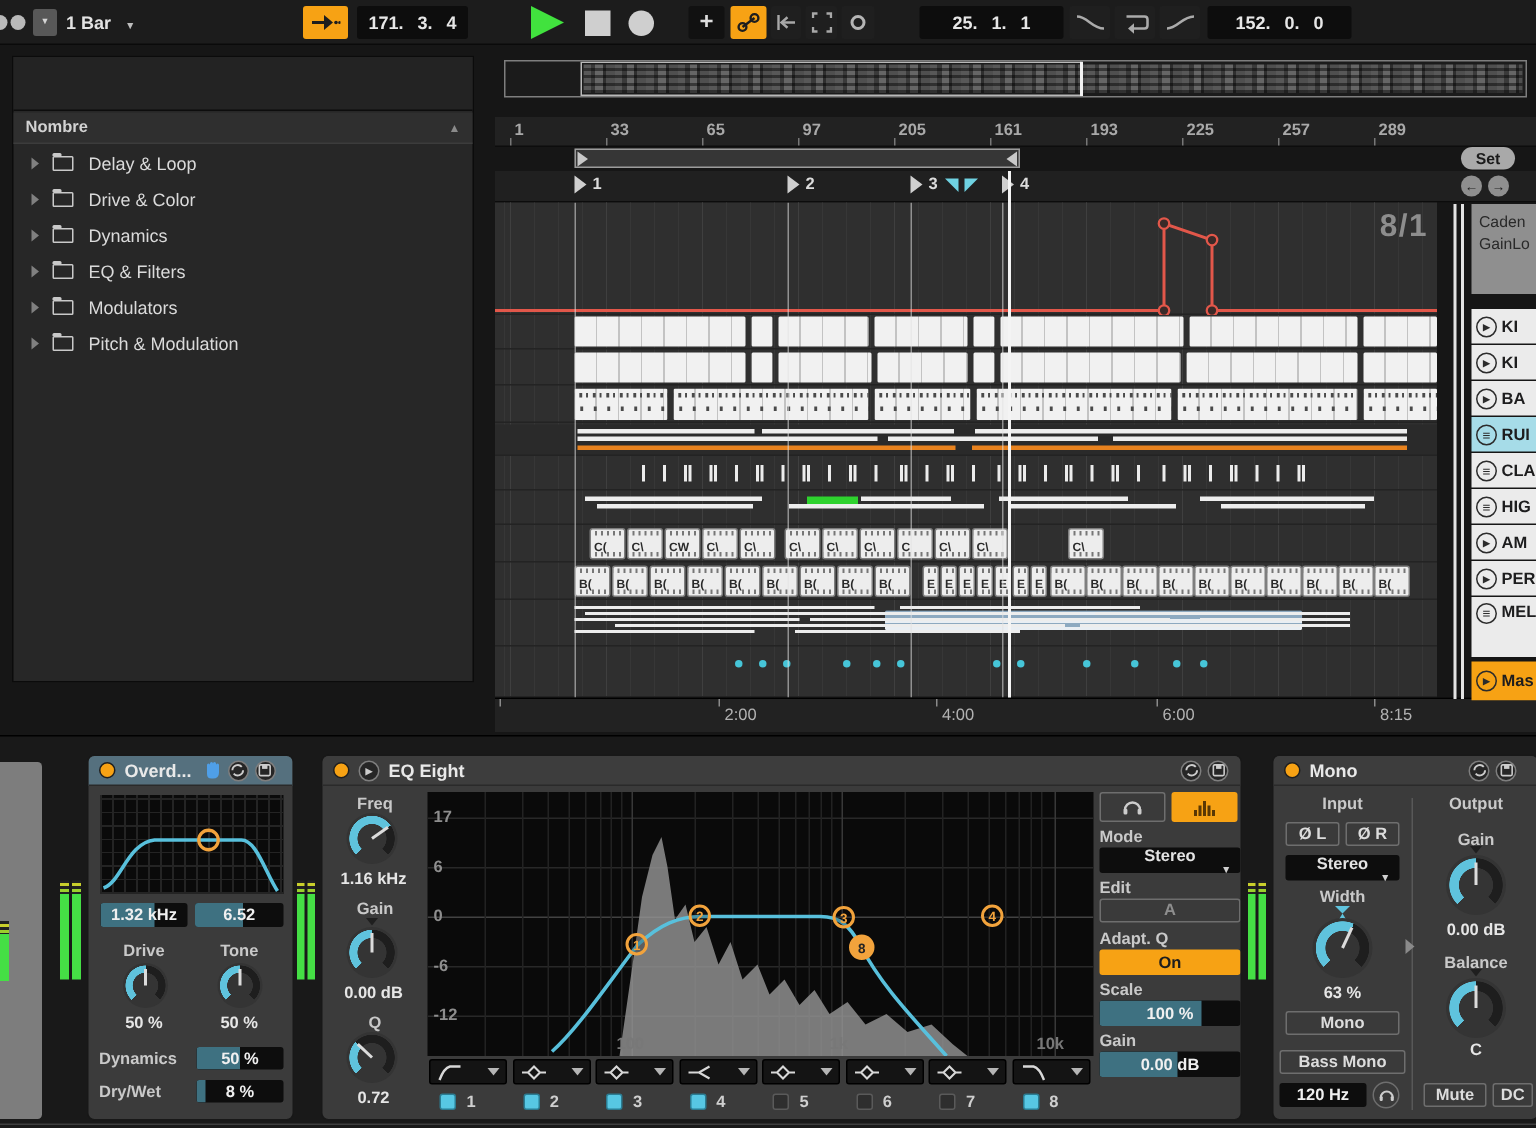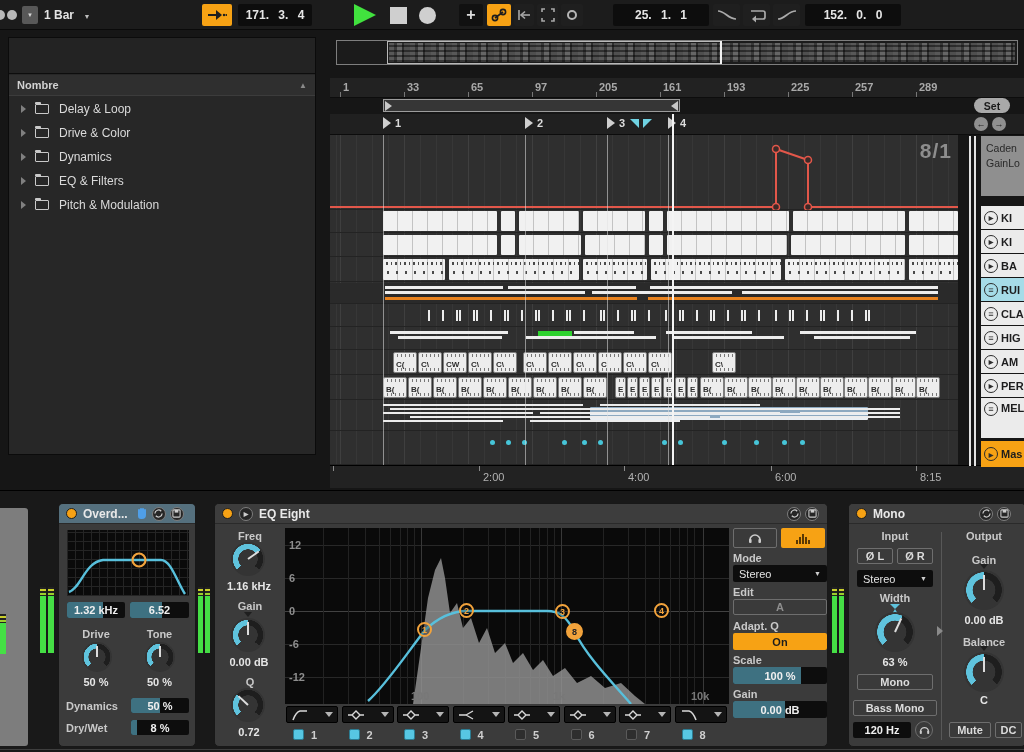--- a/index.html
+++ b/index.html
@@ -112,22 +112,22 @@
   .dlabel{position:absolute;color:#c9c9c9;font-weight:700;font-size:11px;text-align:center;}
   .dvalue{position:absolute;color:#e6e6e6;font-weight:700;font-size:11px;text-align:center;}
   .vbox{position:absolute;background:#0d0d0d;border-radius:2px;color:#f0f0f0;font-weight:700;font-size:11px;
      display:flex;align-items:center;justify-content:center;overflow:hidden;}
   .vbox .fill{position:absolute;left:0;top:0;bottom:0;background:#3e7181;}
   .vbox span{position:relative;z-index:1;}
   .gbtn{position:absolute;background:#3a3a3a;border:1px solid #6e6e6e;border-radius:2px;color:#dcdcdc;font-weight:700;
      font-size:11px;display:flex;align-items:center;justify-content:center;}
   .obtn{position:absolute;background:#f7a214;border-radius:2px;color:#1d1d1d;font-weight:700;font-size:11px;
      display:flex;align-items:center;justify-content:center;}
-  .ddown{position:absolute;background:#0d0d0d;border-radius:2px;color:#e3e3e3;font-weight:400;font-size:11px;
-     display:flex;align-items:center;padding:0 6px;}
+  .ddown{position:absolute;background:#0d0d0d;border-radius:2px;color:#e3e3e3;font-weight:700;font-size:11px;
+     display:flex;align-items:center;padding:0 6px;flex-direction:column;}
   .ddown .car{margin-left:auto;font-size:7px;color:#cfcfcf;}
   .knob{position:absolute;border-radius:50%;background:#343434;}
   .knob::before{content:"";position:absolute;inset:0;border-radius:50%;
      background:conic-gradient(from 225deg,#5fc3dd 0 var(--arc,135deg),#1e1e1e var(--arc,135deg) 270deg,transparent 270deg 360deg);
      -webkit-mask:radial-gradient(closest-side,transparent 56%,#000 58% 88%,transparent 90%);
              mask:radial-gradient(closest-side,transparent 56%,#000 58% 88%,transparent 90%);}
   .knob .ndl{position:absolute;inset:0;transform:rotate(var(--rot,0deg));}
   .knob .ndl::before{content:"";position:absolute;left:calc(50% - 1px);top:12%;width:2px;height:38%;background:#dcdcdc;}
   .dmark{position:absolute;width:0;height:0;border-left:4px solid transparent;border-right:4px solid transparent;border-top:5px solid #1f1f1f;}
 
@@ -249,20 +249,25 @@
         </div>
         <div class="b-item">
           <div class="tri"></div>
           <div class="folder"></div>
           <div>Dynamics</div>
         </div>
         <div class="b-item">
           <div class="tri"></div>
           <div class="folder"></div>
           <div>EQ &amp; Filters</div>
+        </div>
+        <div class="b-item">
+          <div class="tri"></div>
+          <div class="folder"></div>
+          <div>Modulators</div>
         </div>
         <div class="b-item">
           <div class="tri"></div>
           <div class="folder"></div>
           <div>Pitch &amp; Modulation</div>
         </div>
       </div>
   </div>
 
   <div id="overview">
@@ -736,21 +741,21 @@
           <path d="M83,173 C100,158 120,128 140,102 C155,88 168,83 182,83 L262,83 C274,83 281,88 289,103 C303,130 325,152 346,176" fill="none" stroke="#58c0dc" stroke-width="2.4"></path>
         </svg>
         <div id="eq-bandcircles">
             <div class="bandcirc" style="left: 132px; top: 94px;">1</div>
             <div class="bandcirc" style="left: 174px; top: 75px;">2</div>
             <div class="bandcirc" style="left: 270px; top: 76px;">3</div>
             <div class="bandcirc" style="left: 369px; top: 75px;">4</div>
             <div class="bandcirc fill" style="left: 281px; top: 95px;">8</div>
           </div>
         <div id="eq-dbticks">
-            <div class="dbtick" style="top: 17px;">12</div>
+            <div class="dbtick" style="top: 17px;">17</div>
             <div class="dbtick" style="top: 50px;">6</div>
             <div class="dbtick" style="top: 83px;">0</div>
             <div class="dbtick" style="top: 116px;">-6</div>
             <div class="dbtick" style="top: 149px;">-12</div>
           </div>
         <div id="eq-freqticks">
             <div class="ftick" style="left: 126px;">100</div>
             <div class="ftick" style="left: 268px;">1k</div>
             <div class="ftick" style="left: 406px;">10k</div>
           </div>

